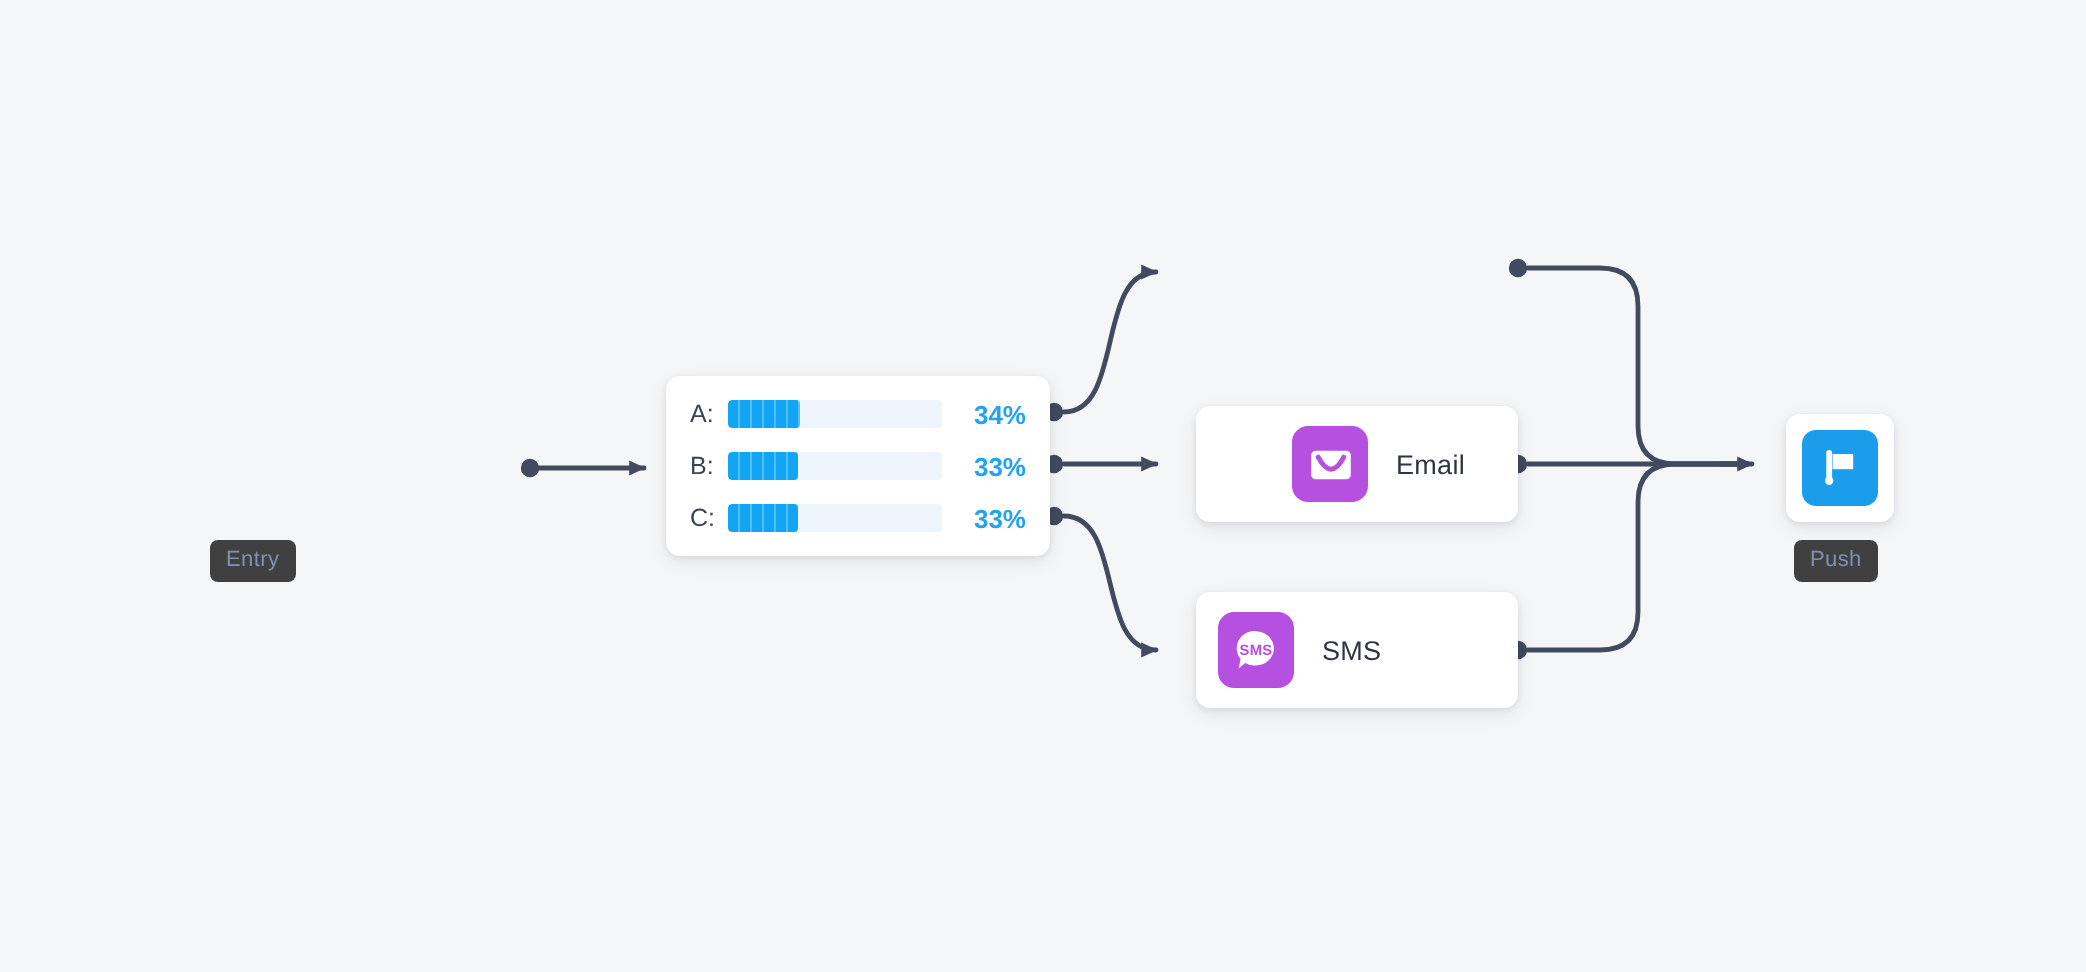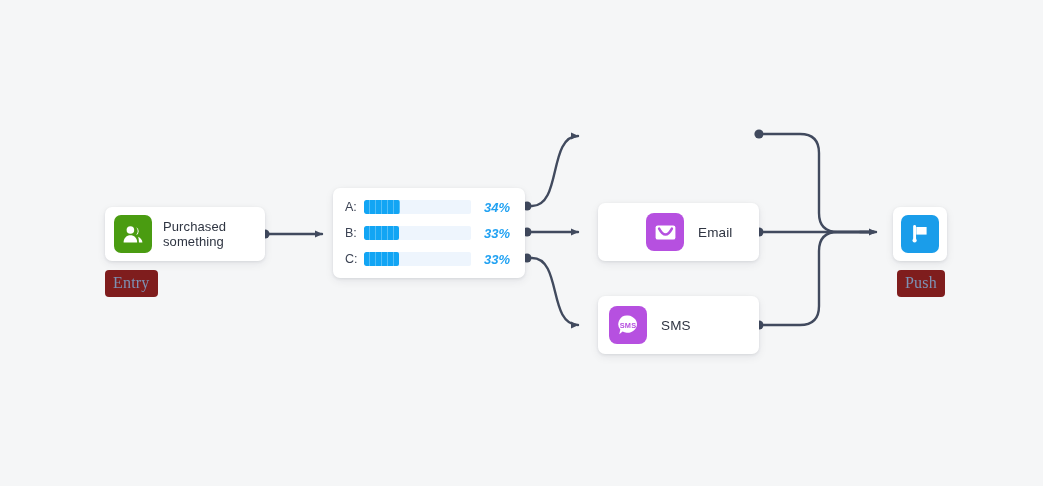--- a/index.html
+++ b/index.html
@@ -50,27 +50,26 @@
     margin-left: 11px;
     font-size: 13px;
     line-height: 15px;
     color: #2f3542;
     letter-spacing: .1px;
   }
 
   
   .badge {
     position: absolute;
-    background: #7f1d1d;
+    background: #404040;
     color: #7d92b4;
-    font-size: 16px;
+    font-size: 11px;
     border-radius: 4px;
     padding: 4px 8px 5px;
     letter-spacing: .2px;
-    font-family: Liberation Serif, serif;
   }
   .badge-entry { left: 105px; top: 270px; }
   .badge-exit  { left: 897px; top: 270px; }
 
   
   .split-node {
     left: 333px; top: 188px;
     width: 192px; height: 90px;
     flex-direction: column;
     justify-content: center;
@@ -107,23 +106,22 @@
         rgba(255,255,255,0) 5px,
         rgba(255,255,255,0.28) 5px,
         rgba(255,255,255,0.28) 6px);
     border-radius: 2px;
   }
   .split-pct {
     font-size: 13px;
     font-weight: bold;
     color: #22a2f2;
     width: 32px;
-    text-align: center;
+    text-align: right;
     flex: 0 0 32px;
-    font-style: italic;
   }
 
   
   .channel-node {
     left: 598px;
     width: 161px; height: 58px;
     padding: 0 11px;
   }
   .ch-push  { top: 106px; }
   .ch-email { top: 203px; padding-left: 48px; }
@@ -186,34 +184,20 @@
       <circle cx="759" cy="232" r="4.6" fill="#414a5e" stroke="none"></circle>
       <path d="M764,232 L874,232"></path>
 
       <circle cx="759" cy="325" r="4.6" fill="#414a5e" stroke="none"></circle>
       <path d="M764,325 L800,325 Q819,325 819,306 L819,251 Q819,232 838,232 L874,232"></path>
 
       <path d="M860,232 L876,232" marker-end="url(#ah)"></path>
     </g>
   </svg>
 
-  <div class="node entry-node">
-    <div class="entry-icon">
-      <svg width="22" height="20" viewBox="0 0 22 20" fill="#ffffff">
-        <circle cx="8.4" cy="6" r="3.8"></circle>
-        <path d="M1.6,18.5 C1.6,13.9 4.7,11.3 8.4,11.3 C12.1,11.3 15.2,13.9 15.2,18.5 Z"></path>
-        <path d="M14.1,3.2 A4.3,4.3 0 0 1 14.1,11.1 A5.6,5.6 0 0 0 14.1,3.2 Z"></path>
-        <path d="M16.1,12.7 C18.6,13.9 20.4,16 20.4,18.5 L16.9,18.5 C16.9,16.2 16.7,14.3 16.1,12.7 Z"></path>
-      </svg>
-    </div>
-    <div class="entry-label">
-      <div>Purchased</div>
-      <div>something</div>
-    </div>
-  </div>
   <div class="badge badge-entry">Entry</div>
 
   <div class="node split-node">
 
     <div class="split-row">
       <span class="split-key">A:</span>
       <span class="split-track">
         <span class="split-fill" style="width:34%"></span>
       </span>
       <span class="split-pct">34%</span>

